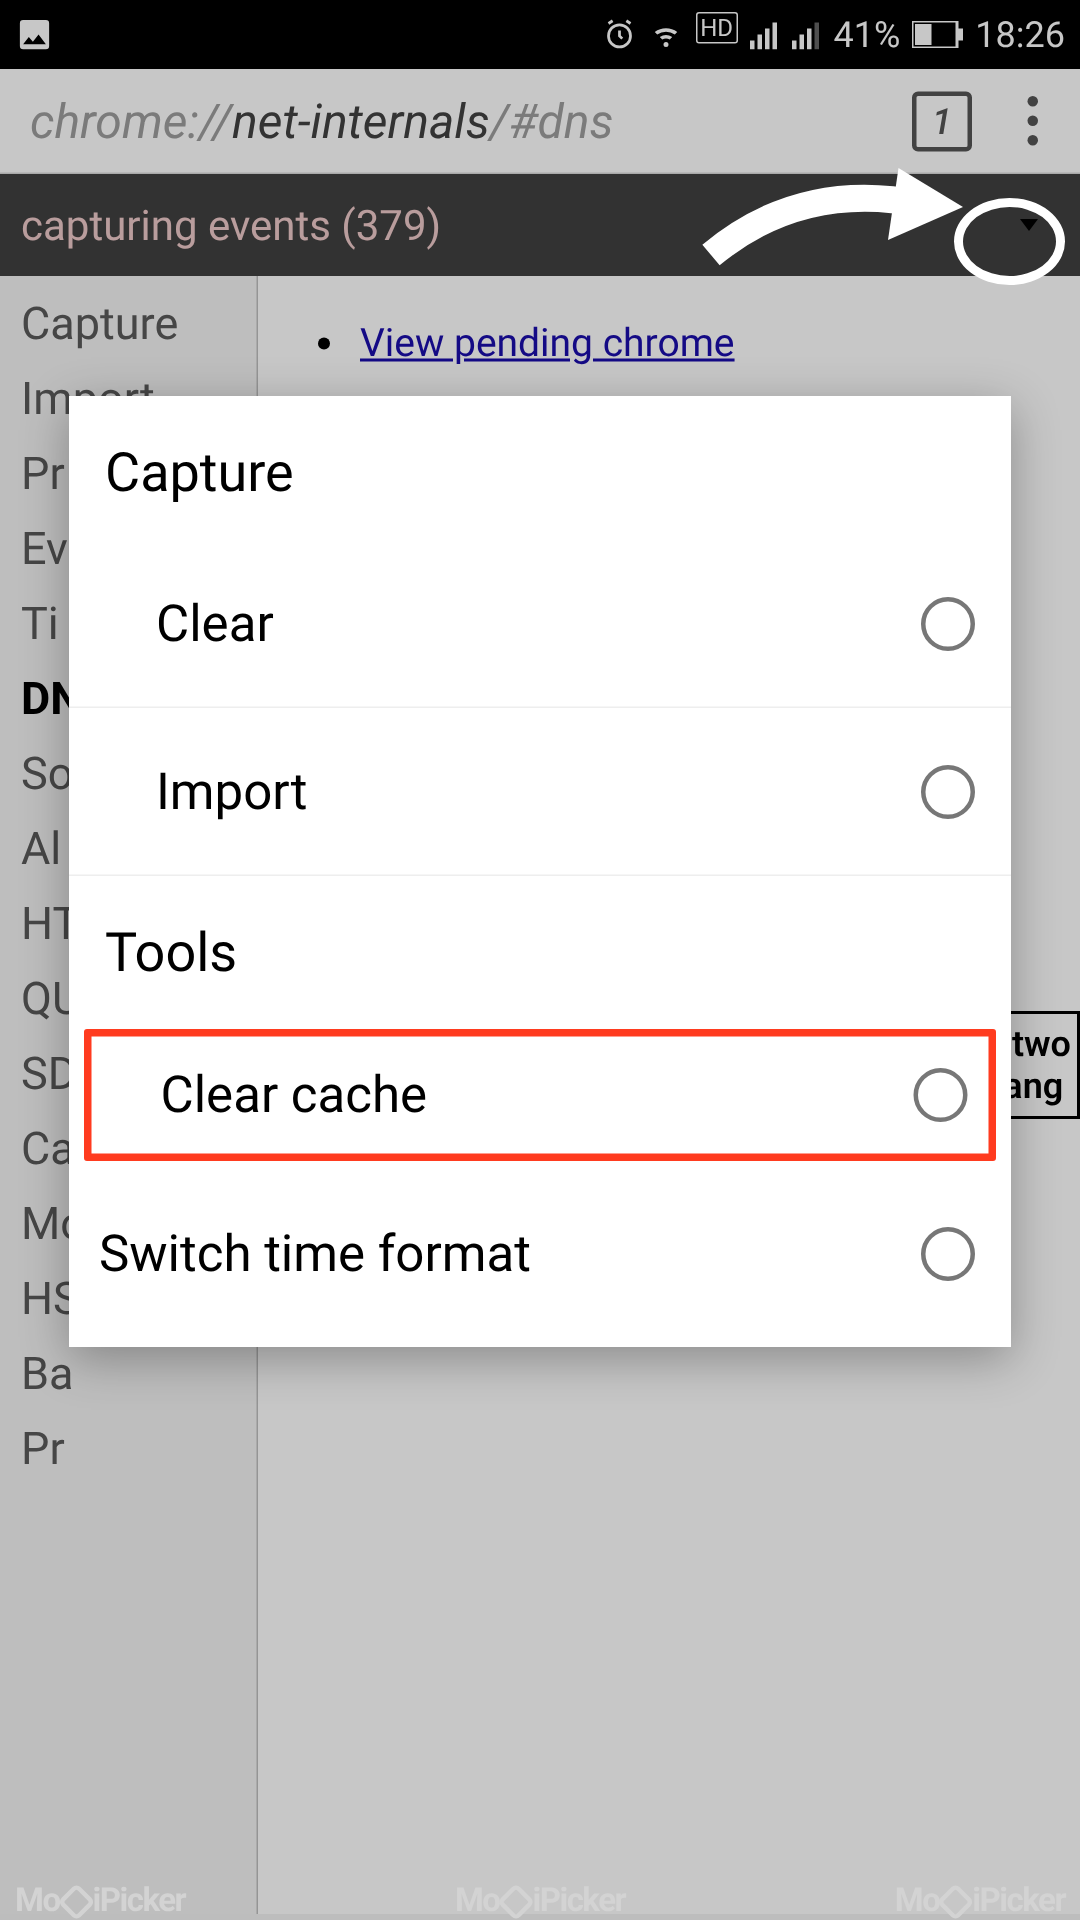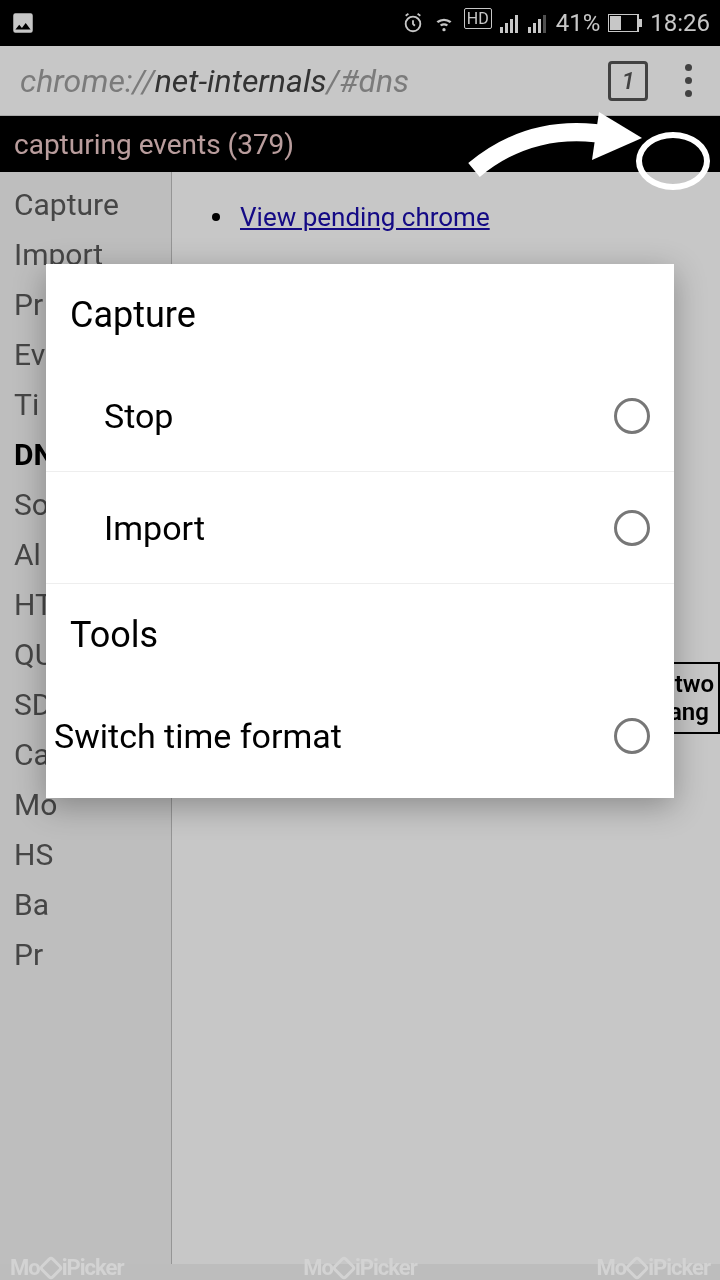--- a/index.html
+++ b/index.html
@@ -14,21 +14,21 @@
 
   
   .omnibox-row { background: #fff; height: 70px; display: flex; align-items: center; padding: 0 20px; border-bottom: 1px solid rgba(0,0,0,.15); font-style: italic; }
   .url-text { flex: 1; font-size: 32px; color: #9e9e9e; white-space: nowrap; overflow: hidden; }
   .url-text .bold { color: #424242; font-weight: 400; }
   .tab-count { width: 40px; height: 40px; border: 3px solid #555; border-radius: 4px; display: flex; align-items: center; justify-content: center; font-size: 24px; color: #555; margin-right: 28px; font-weight: 500; }
   .kebab { width: 24px; display: flex; flex-direction: column; gap: 6px; align-items: center; }
   .kebab span { width: 7px; height: 7px; background: #555; border-radius: 50%; }
 
   
-  .banner { background: #000000; color: #eec9c9; height: 56px; display: flex; align-items: center; padding: 0 14px; font-size: 28px; position: relative; }
+  .banner { background: #404040; color: #eec9c9; height: 68px; display: flex; align-items: center; padding: 0 14px; font-size: 28px; position: relative; }
   .banner-drop { position: absolute; right: 28px; top: 50%; transform: translateY(-50%); width: 0; height: 0; border-left: 6px solid transparent; border-right: 6px solid transparent; border-top: 8px solid #000; }
 
   
   .content { display: flex; height: calc(1280px - 46px - 86px - 56px); }
   .sidebar { width: 172px; background: #f4f4f4; border-right: 1px solid #bfbfbf; padding-top: 8px; }
   .sidebar-item { font-size: 30px; color: #5a5a5a; padding: 4px 14px; line-height: 42px; white-space: nowrap; overflow: hidden; }
   .sidebar-item.active { font-weight: 700; color: #000; }
   .main { flex: 1; background: #fff; padding: 30px 40px; position: relative; }
   .link-line { display: flex; align-items: center; gap: 20px; }
   .bullet { width: 8px; height: 8px; background: #000; border-radius: 50%; }
@@ -150,29 +150,33 @@
 
 <div class="annot-circle"></div>
 <svg class="annot-arrow" width="180" height="90" viewBox="0 0 180 90">
   <path d="M10 70 Q 70 20 150 36" stroke="#fff" stroke-width="18" fill="none"></path>
   <path d="M135 12 L178 38 L128 60 Z" fill="#fff"></path>
 </svg>
 
 <div class="dialog">
   <div class="dlg-section">Capture</div>
   <div class="dlg-row">
-    <span class="dlg-label">Stop</span>
+    <span class="dlg-label">Clear</span>
     <span class="radio"></span>
   </div>
   <div class="dlg-row">
     <span class="dlg-label">Import</span>
     <span class="radio"></span>
   </div>
   <div class="dlg-section">Tools</div>
-  <div class="dlg-row" style="padding-left:8px;">
+  <div class="dlg-row hl-row">
+    <span class="dlg-label">Clear cache</span>
+    <span class="radio"></span>
+  </div>
+  <div class="dlg-row" style="padding-left:20px;">
     <span class="dlg-label">Switch time format</span>
     <span class="radio"></span>
   </div>
 </div>
 
 <div class="wm-row">
   <div class="wm">
       <span>Mo</span>
       <span class="o"></span>
       <span>iPicker</span>

